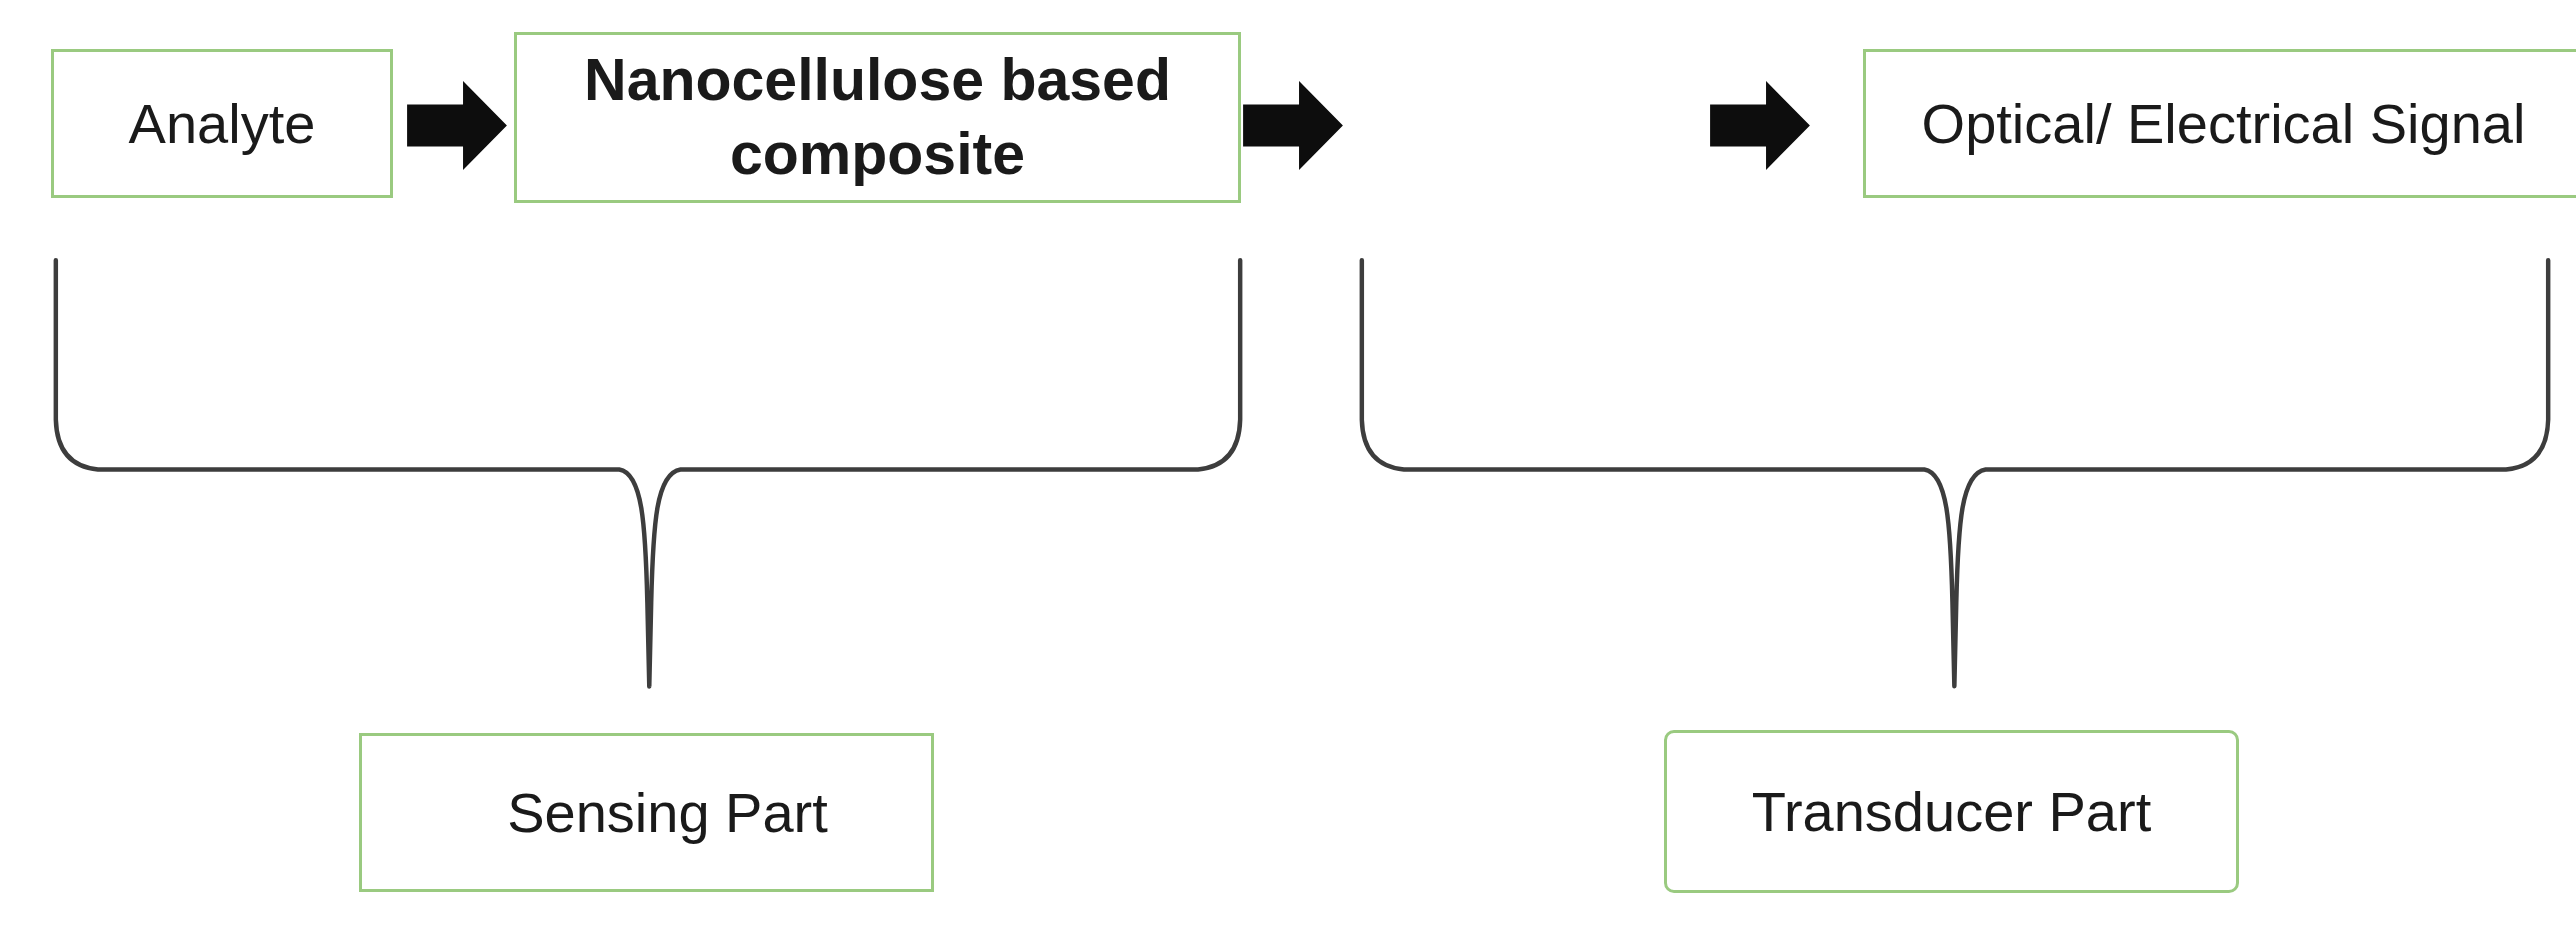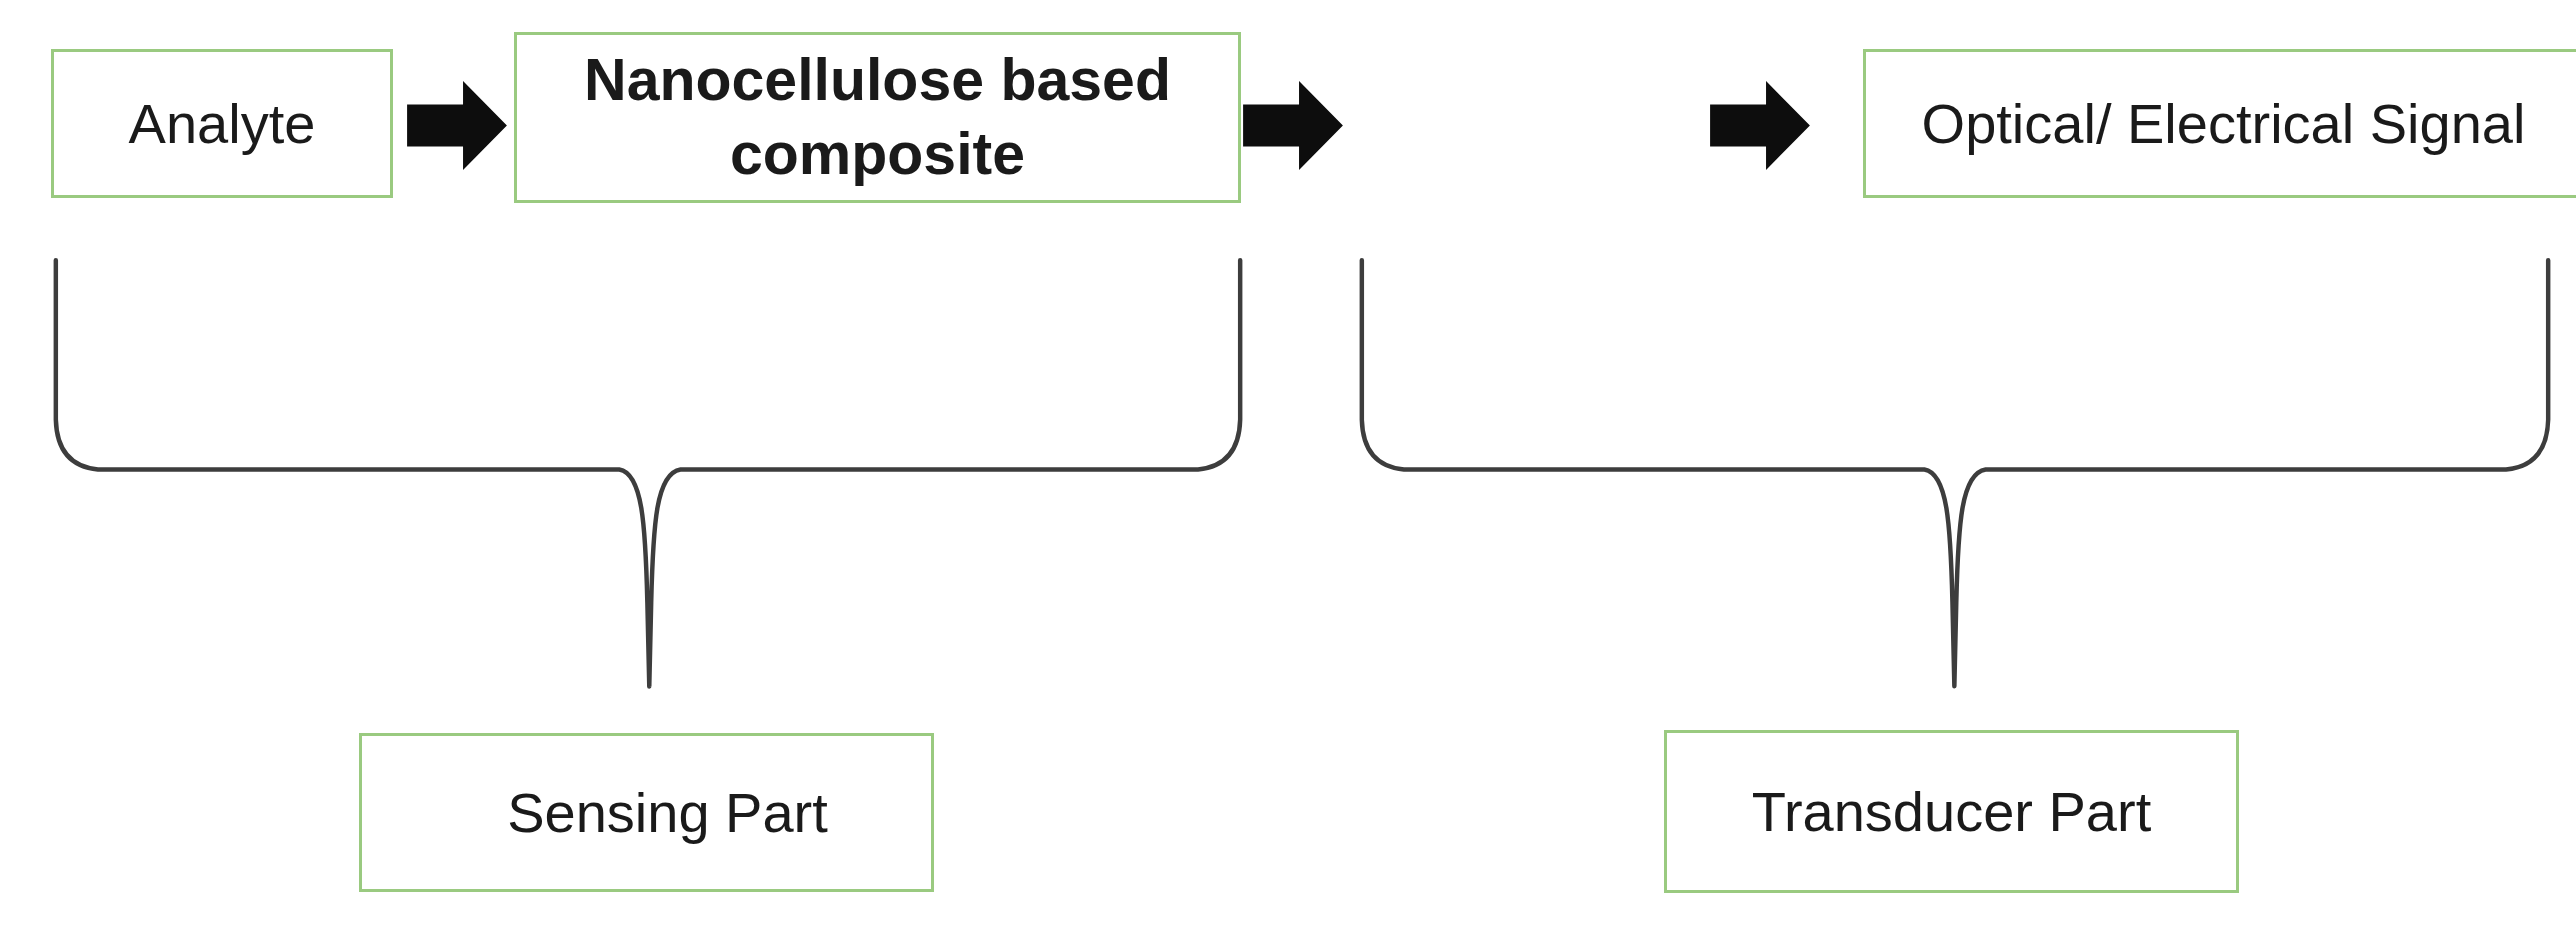--- a/index.html
+++ b/index.html
@@ -28,21 +28,21 @@
     line-height: 1.25;
   }
 
   .b1 { left: 51px;   top: 49px;   width: 342px;  height: 149px; justify-content: center; }
   .b2 { left: 514px;  top: 32px;   width: 727px; height: 171px;
         font-weight: bold; font-size: 59px; padding: 0 22px; justify-content: flex-end; }
   .b3 { left: 1359px; top: 48px;   width: 339px;  height: 150px; }
   .b4 { left: 1823px; top: 49px;   width: 721px; height: 149px; margin-left: 40px; }
 
   .g1 { left: 359px;  top: 733px; width: 575px;  height: 159px; padding-left: 42px; }
-  .g2 { left: 1664px; top: 730px; width: 575px;  height: 163px; }
+  .g2 { left: 1664px; top: 730px; width: 575px;  height: 163px; border-radius: 10px; }
 
   .arrow {
     position: absolute;
     width: 100px;
     height: 89px;
     color: var(--arrow, #0d0d0d);
   }
   .a1 { left: 407px;  top: 81px; }
   .a2 { left: 1243px; top: 81px; }
   .a3 { left: 1710px; top: 81px; }

